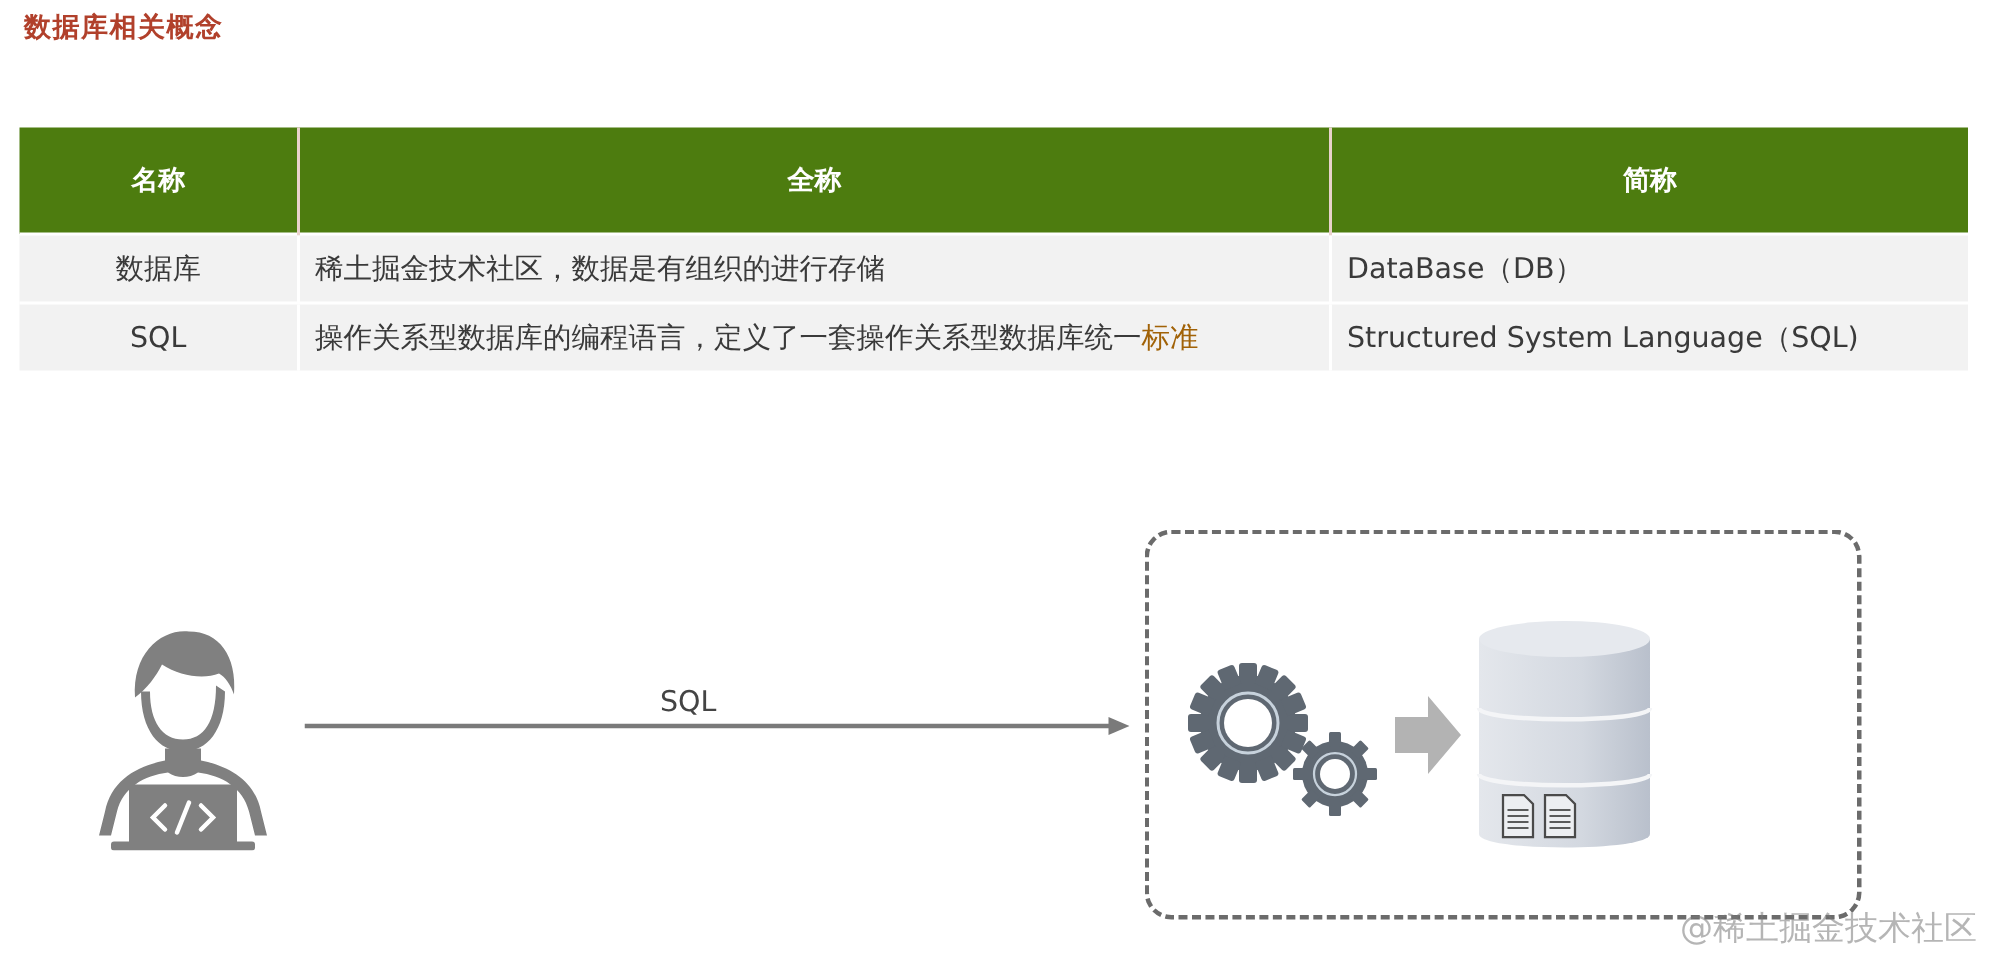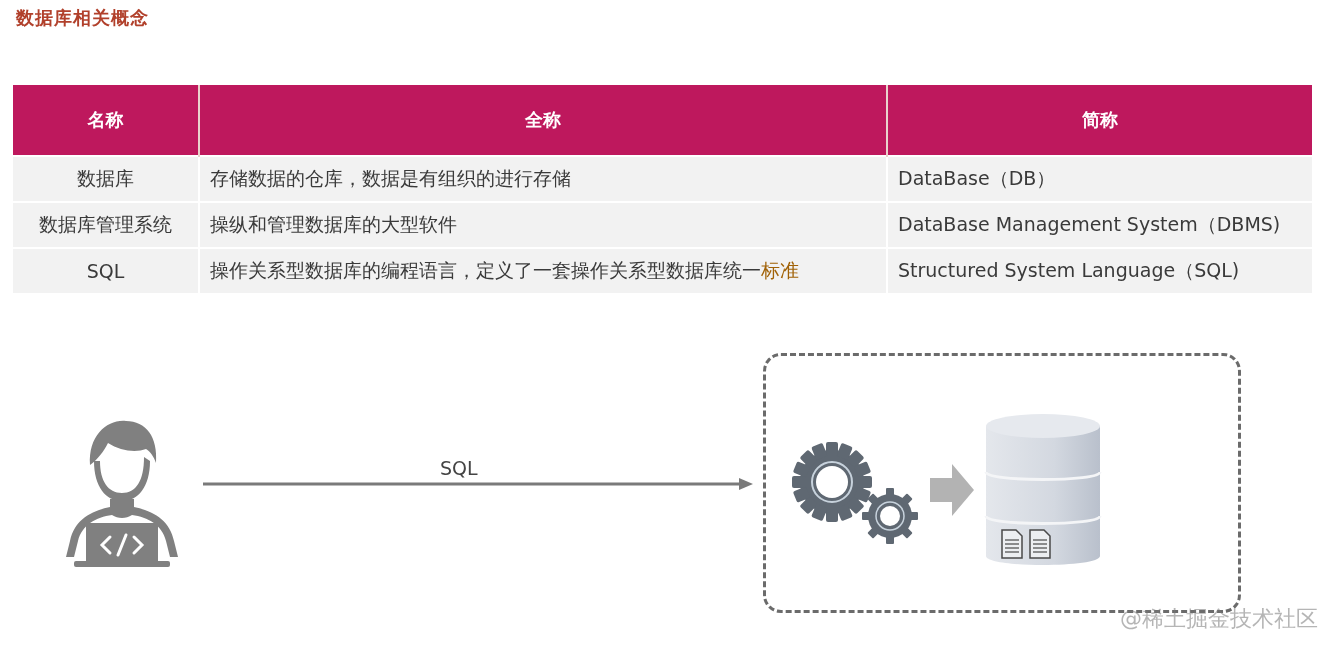--- a/index.html
+++ b/index.html
@@ -11,21 +11,21 @@
   .title {
     position: absolute; left: 16px; top: 6px;
     font-size: 18px; font-weight: bold; color: #b1402b;
     letter-spacing: 1px;
   }
   .concept-table {
     position: absolute; left: 13px; top: 85px; width: 1299px;
     border-collapse: collapse; table-layout: fixed;
   }
   .concept-table th {
-    background: #be185d; color: #ffffff; font-weight: bold; font-size: 18px;
+    background: #4d7c0f; color: #ffffff; font-weight: bold; font-size: 18px;
     height: 68px; text-align: center; border-right: 2px solid #e9d2cc;
   }
   .concept-table th:last-child { border-right: none; }
   .concept-table td {
     background: #f2f2f2; color: #3a3a3a; font-size: 19px; height: 44px;
     border-top: 2px solid #ffffff; border-right: 2px solid #ffffff;
     padding: 0 10px; white-space: nowrap;
   }
   .concept-table td:last-child { border-right: none; }
   .concept-table td.c-name { text-align: center; }
@@ -66,27 +66,22 @@
   <thead>
     <tr>
       <th>名称</th>
       <th>全称</th>
       <th>简称</th>
     </tr>
   </thead>
   <tbody>
     <tr>
       <td class="c-name">数据库</td>
-      <td>存储数据的仓库，数据是有组织的进行存储</td>
+      <td>稀土掘金技术社区，数据是有组织的进行存储</td>
       <td>DataBase（DB）</td>
-    </tr>
-    <tr>
-      <td class="c-name">数据库管理系统</td>
-      <td>操纵和管理数据库的大型软件</td>
-      <td>DataBase Management System（DBMS)</td>
     </tr>
     <tr>
       <td class="c-name">SQL</td>
       <td><span>操作关系型数据库的编程语言，定义了一套操作关系型数据库统一</span><span class="highlight">标准</span></td>
       <td>Structured System Language（SQL)</td>
     </tr>
   </tbody>
 </table>
 
 <div class="diagram">

